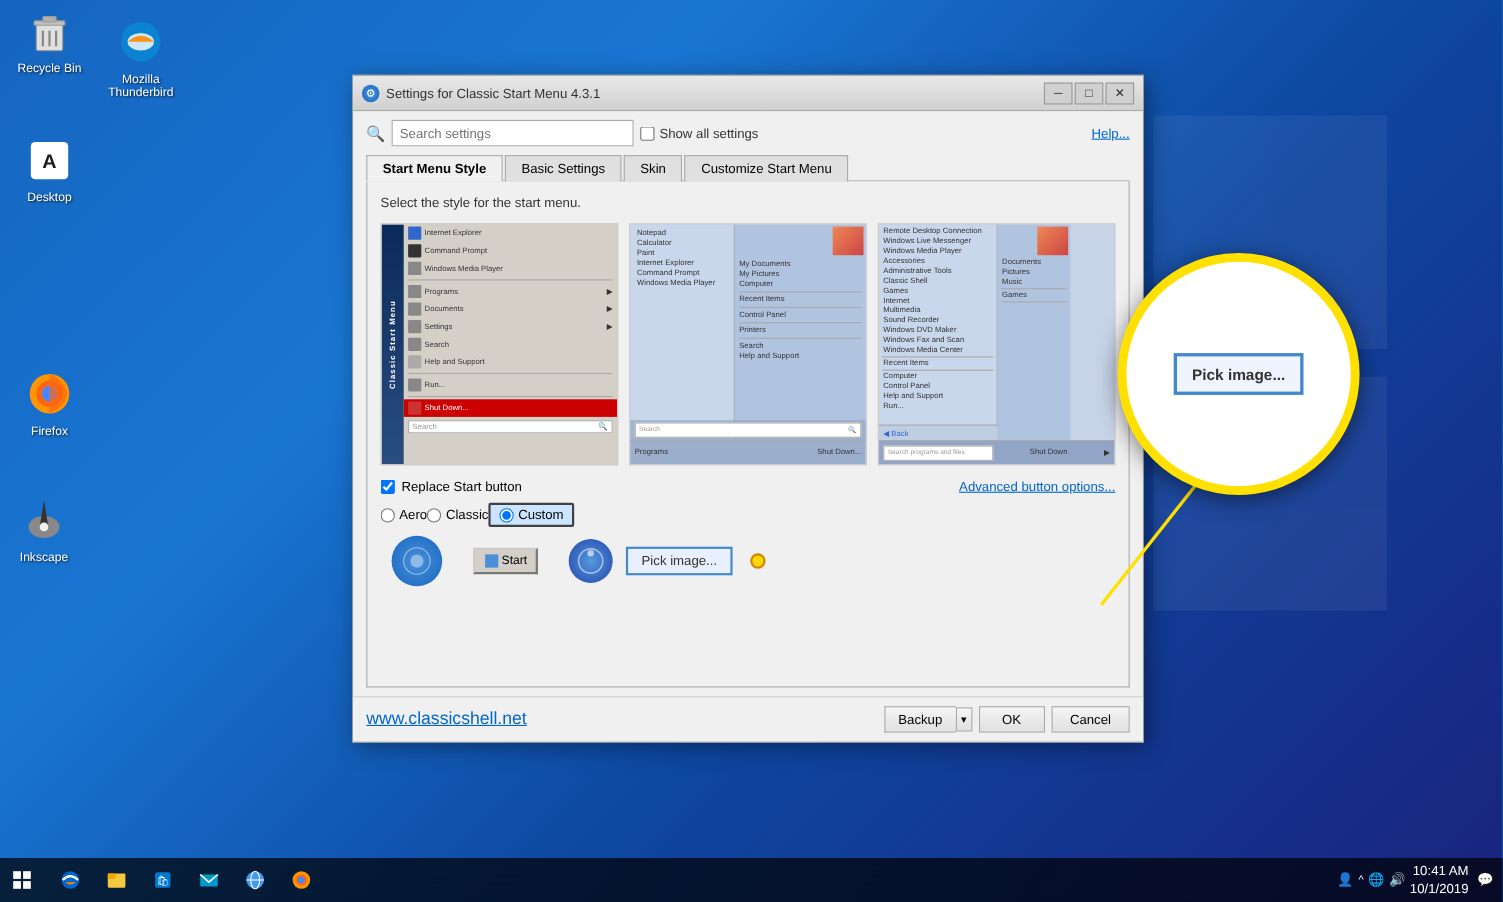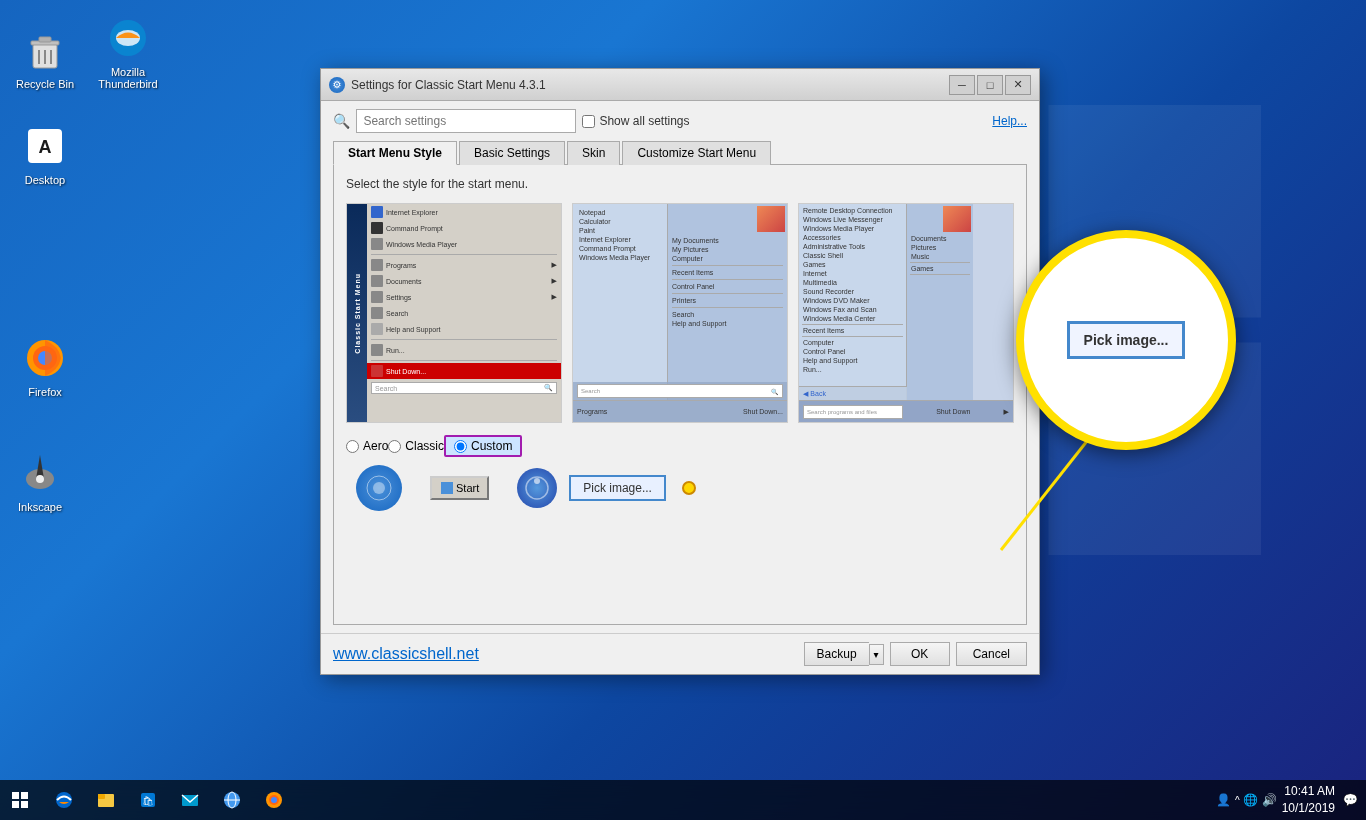--- a/index.html
+++ b/index.html
@@ -305,21 +305,21 @@
     }
     .radio-option {
       display: flex;
       align-items: center;
       gap: 4px;
       font-size: 12px;
       cursor: pointer;
     }
     .radio-option.selected-option {
       background: #cce4ff;
-      border: 2px solid #a21caf;
+      border: 2px solid #404040;
       padding: 2px 8px;
       border-radius: 2px;
     }
 
     .button-previews-row {
       display: flex;
       align-items: center;
       margin-bottom: 16px;
     }
     .btn-preview-aero {
@@ -432,21 +432,21 @@
       align-items: center;
       gap: 6px;
       padding: 0 8px;
     }
   </style>
 </head>
 <body>
 
 <div class="desktop">
 
-  <div class="desktop-icon" style="top:22px; left:5px;align-items:center;">
+  <div class="desktop-icon" style="top:0; left:5px;align-items:center;">
     <div class="icon-img">
       <svg width="40" height="40" viewBox="0 0 40 40">
         <rect x="8" y="14" width="24" height="24" rx="2" fill="#e0e0e0" stroke="#999" stroke-width="1"></rect>
         <rect x="6" y="11" width="28" height="4" rx="1" fill="#c0c0c0" stroke="#999" stroke-width="1"></rect>
         <rect x="14" y="7" width="12" height="5" rx="1" fill="#b0b0b0" stroke="#999" stroke-width="1"></rect>
         <line x1="14" y1="20" x2="14" y2="34" stroke="#888" stroke-width="2"></line>
         <line x1="20" y1="20" x2="20" y2="34" stroke="#888" stroke-width="2"></line>
         <line x1="26" y1="20" x2="26" y2="34" stroke="#888" stroke-width="2"></line>
       </svg>
     </div>
@@ -705,20 +705,27 @@
               </div>
 
               <div style="position:absolute; bottom:22px; left:0; width:108px; height:14px; display:flex; align-items:center; padding:0 4px; border-top:1px solid #aaa; background:rgba(190,205,225,0.9);">
                 <span style="font-size:7px; color:#3366cc;">◀ Back</span>
               </div>
             </div>
           </div>
         </div>
 
 
+        <div class="replace-start-row">
+          <label class="replace-start-label">
+            <input type="checkbox" checked="" style="">
+            <span>Replace Start button</span>
+          </label>
+          <a class="advanced-link">Advanced button options...</a>
+        </div>
 
         <div class="button-options-row">
           <label class="radio-option">
             <input type="radio" name="btntype" style="">
             <span>Aero</span>
           </label>
           <label class="radio-option">
             <input type="radio" name="btntype" style="">
             <span>Classic</span>
           </label>

